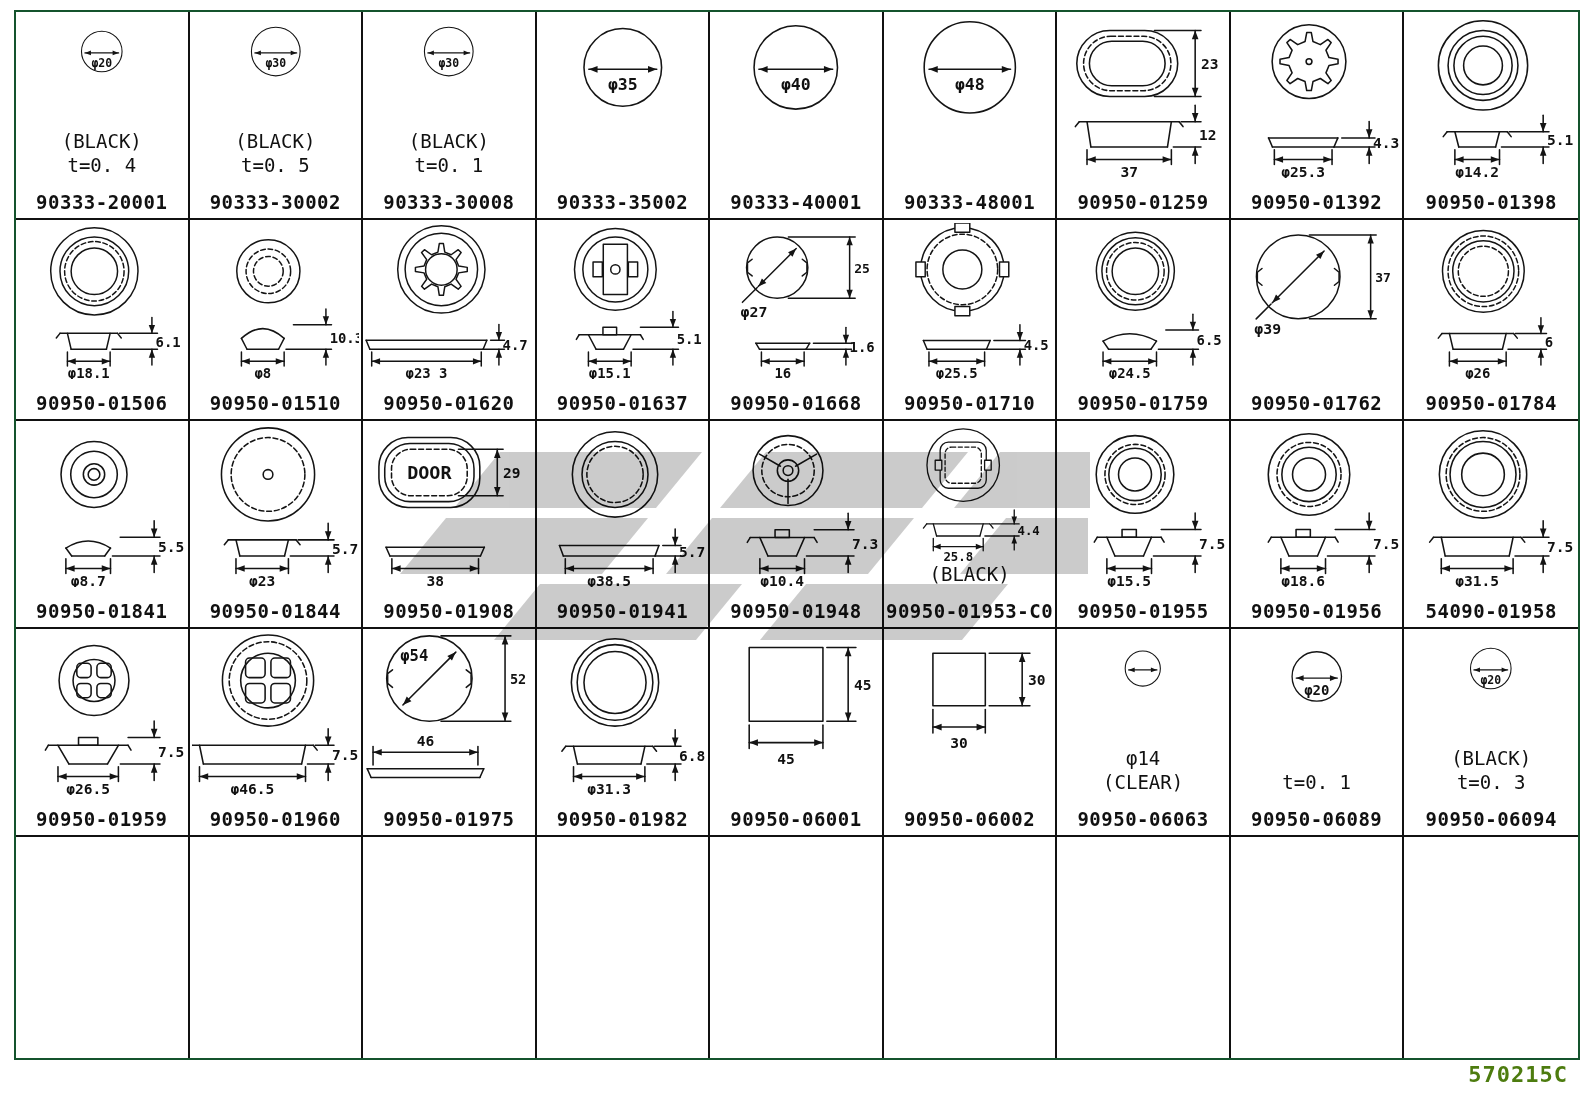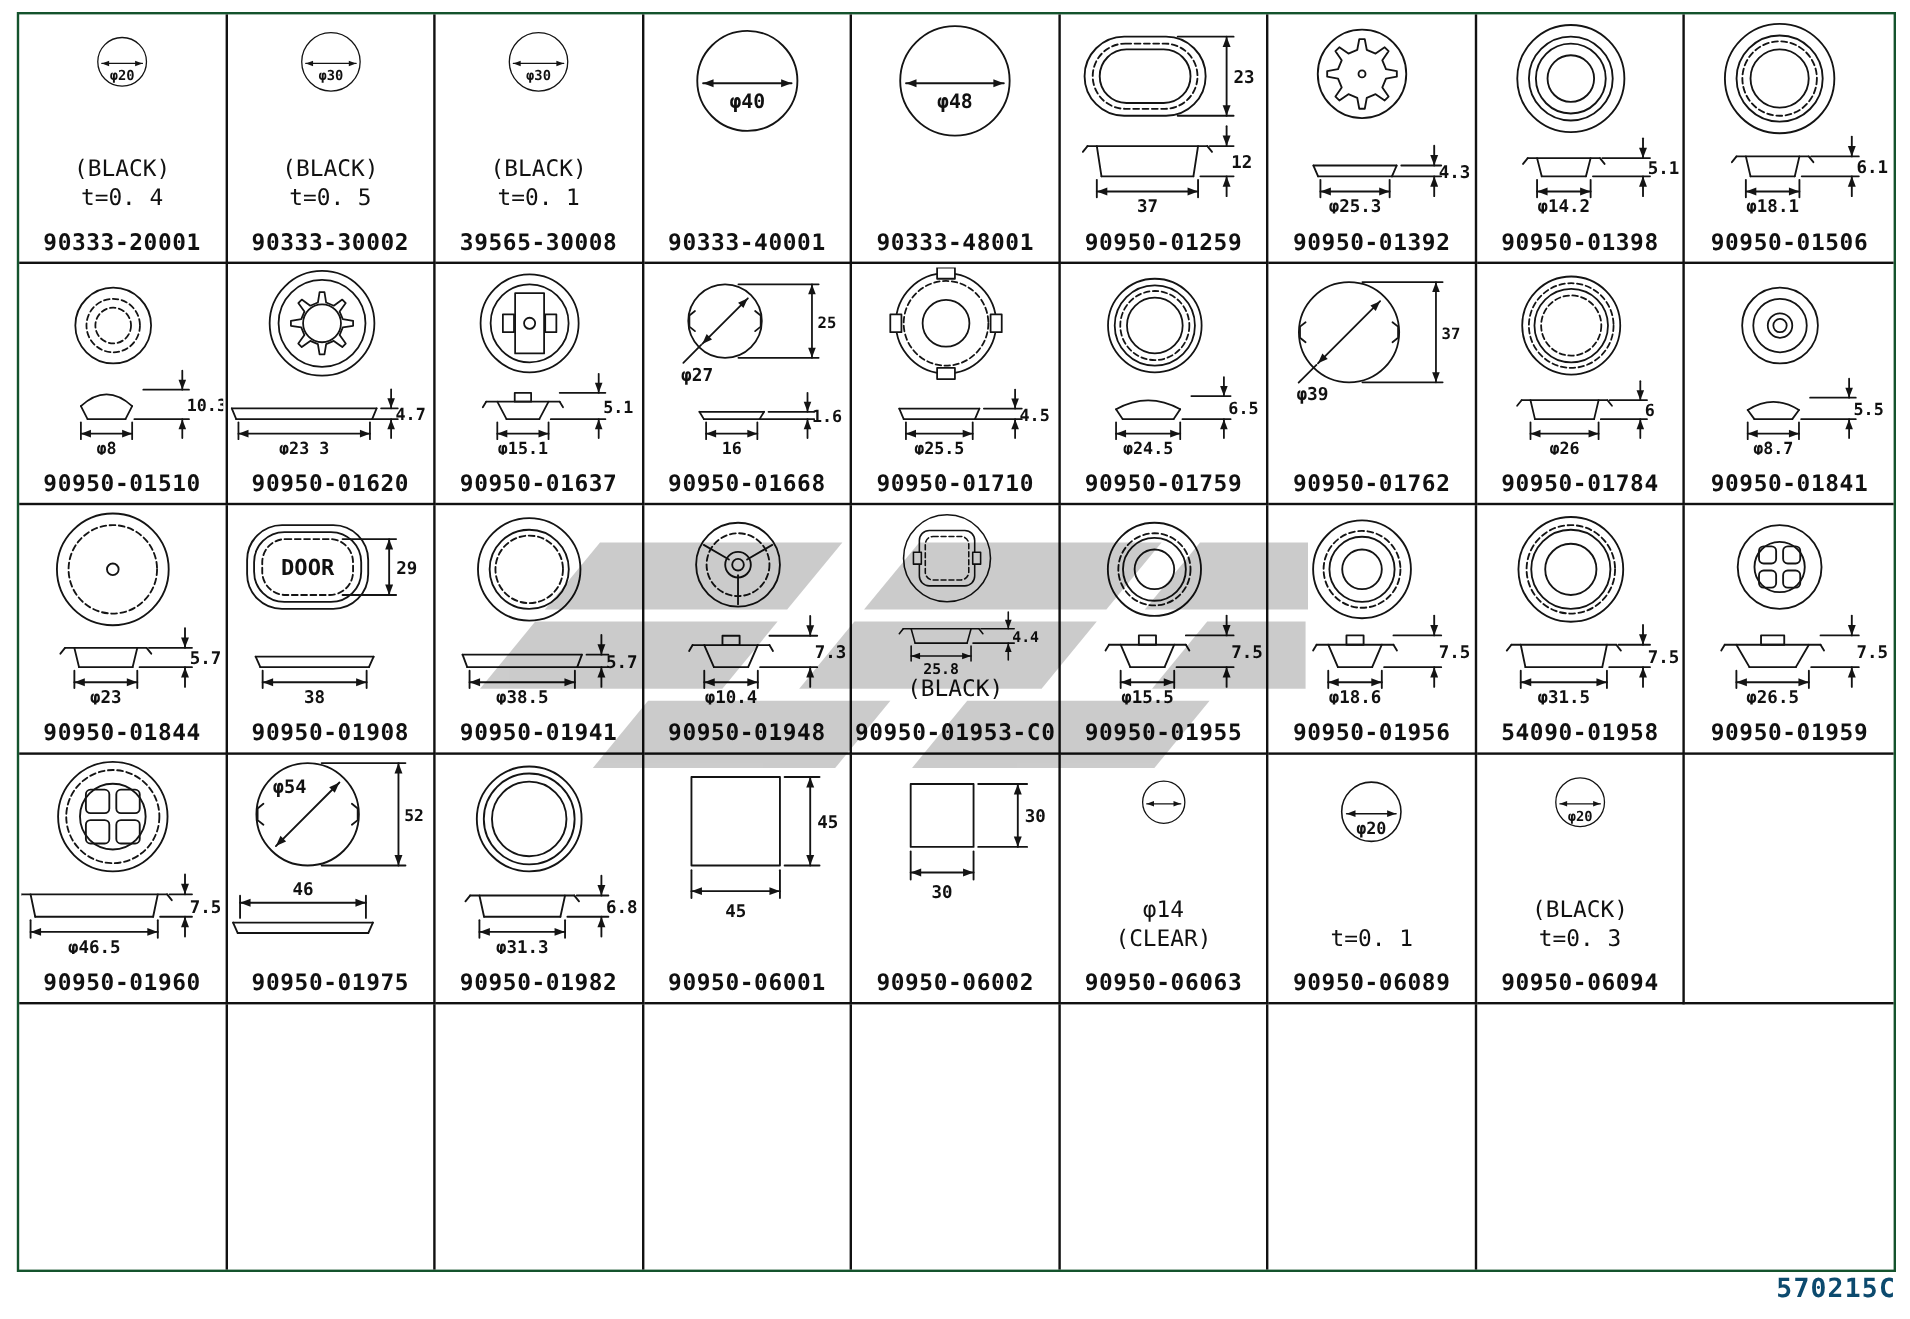--- a/index.html
+++ b/index.html
@@ -10,21 +10,21 @@
         grid-template-rows:208px 201px 208px 208px auto}
   .cell{border-right:2px solid #111;border-bottom:2px solid #111;box-sizing:border-box;
         display:flex;flex-direction:column;align-items:center;padding:3px 2px 5px;overflow:hidden}
   .cell:nth-child(9n){border-right:none}
   .cell:nth-child(n+37){border-bottom:none}
   .cell svg{flex:1 1 auto;min-height:0;width:100%}
   .cell svg text{font-family:"DejaVu Sans Mono",monospace;font-weight:700;fill:#111;stroke:none}
   .note{font-size:19px;font-weight:400;line-height:1.3;white-space:pre}
   .part{font-size:19px;font-weight:700;margin-top:13px;letter-spacing:.5px;white-space:nowrap}
   .wm{position:absolute;inset:0;pointer-events:none;z-index:4}
-  .footer-code{position:absolute;right:12px;top:1062px;font-size:22px;font-weight:600;color:#0c4a6e;letter-spacing:1px}
+  .footer-code{position:absolute;right:24px;top:1062px;font-size:22px;font-weight:600;color:#4d7c0f;letter-spacing:1px}
 </style>
 </head>
 <body>
 
 <div class="sheet">
   <div class="grid">
       <div class="cell">
         <svg viewBox="0 0 172 168" preserveAspectRatio="xMidYMid meet">
           <g stroke="#141414" stroke-width="1.6" fill="none" stroke-linecap="round" stroke-linejoin="round">
             <circle cx="86" cy="54" r="30"></circle>
@@ -57,21 +57,33 @@
           <g stroke="#141414" stroke-width="1.6" fill="none" stroke-linecap="round" stroke-linejoin="round">
             <circle cx="86" cy="54" r="36"></circle>
             <line x1="55" y1="56" x2="117" y2="56"></line>
             <polygon points="117,56 108,59.4 108,52.6" fill="#141414" stroke="none"></polygon>
             <polygon points="55,56 64,52.6 64,59.4" fill="#141414" stroke="none"></polygon>
             <text x="86" y="77" text-anchor="middle" font-size="17">φ30</text>
           </g>
         </svg>
         <div class="note">(BLACK)</div>
         <div class="note">t=0. 1</div>
-        <div class="part">39565-30008</div>
+        <div class="part">90333-30008</div>
+      </div>
+      <div class="cell">
+        <svg viewBox="0 0 172 168" preserveAspectRatio="xMidYMid meet">
+          <g stroke="#141414" stroke-width="1.6" fill="none" stroke-linecap="round" stroke-linejoin="round">
+            <circle cx="86" cy="54" r="40"></circle>
+            <line x1="51" y1="56" x2="121" y2="56"></line>
+            <polygon points="121,56 112,59.4 112,52.6" fill="#141414" stroke="none"></polygon>
+            <polygon points="51,56 60,52.6 60,59.4" fill="#141414" stroke="none"></polygon>
+            <text x="86" y="77" text-anchor="middle" font-size="17">φ35</text>
+          </g>
+        </svg>
+        <div class="part">90333-35002</div>
       </div>
       <div class="cell">
         <svg viewBox="0 0 172 168" preserveAspectRatio="xMidYMid meet">
           <g stroke="#141414" stroke-width="1.6" fill="none" stroke-linecap="round" stroke-linejoin="round">
             <circle cx="86" cy="54" r="43"></circle>
             <line x1="48" y1="56" x2="124" y2="56"></line>
             <polygon points="124,56 115,59.4 115,52.6" fill="#141414" stroke="none"></polygon>
             <polygon points="48,56 57,52.6 57,59.4" fill="#141414" stroke="none"></polygon>
             <text x="86" y="77" text-anchor="middle" font-size="17">φ40</text>
           </g>

